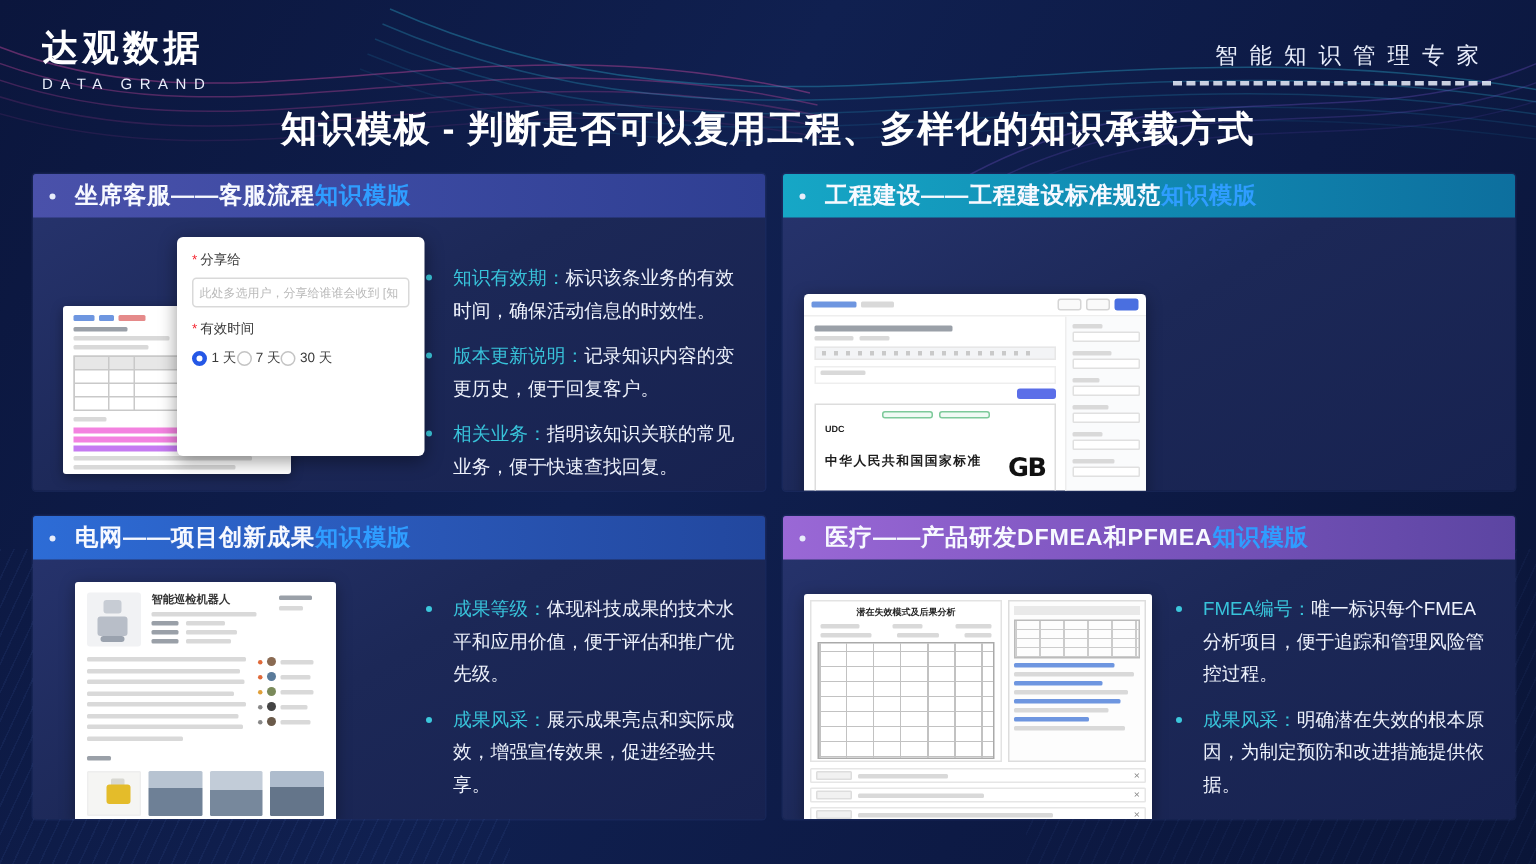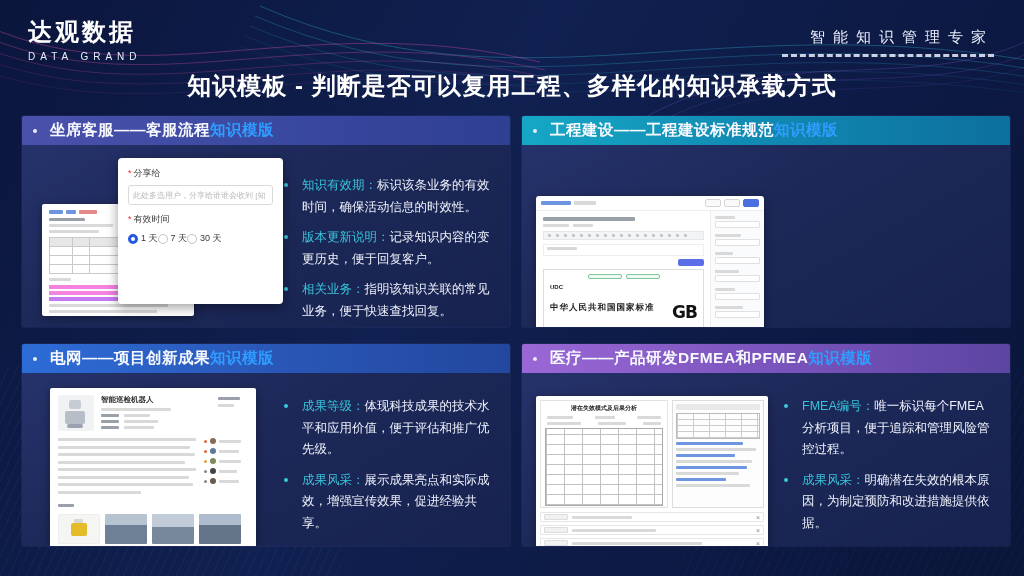--- a/index.html
+++ b/index.html
@@ -95,21 +95,21 @@
   .m2-badges { position:absolute; top:4px; left:50%; transform:translateX(-50%); display:flex; gap:4px; }
   .m2-badge { height:5px; width:34px; border:1px solid #7dc99a; border-radius:2px; background:#f0faf4; }
   .m2-mid { display:flex; justify-content:space-between; margin-top:9px; }
   .m2-title { font-size:8.5px; font-weight:bold; color:#1d1d1d; letter-spacing:1px; }
   .m2-gb { font-size:17px; font-weight:900; color:#111; letter-spacing:-1px; font-family:"DejaVu Sans",sans-serif; }
   .m2-side { flex:0 0 54px; background:#fafbfc; border-left:1px solid #eee; padding:5px 4px; }
   .m2-field { margin-bottom:6px; }
   .m2-fbox { border:1px solid #e0e0e0; background:#fff; height:7px; border-radius:1px; margin-top:2px; }
 
   
-  .m3 { width:206px; height:160px; margin:2px 0 0 14px; background:#fff; border-radius:2px;
+  .m3 { width:174px; height:160px; margin:2px 0 0 14px; background:#fff; border-radius:2px;
     padding:7px 8px; box-shadow:0 2px 10px rgba(0,0,0,.35); }
   .m3-top { display:flex; gap:7px; }
   .m3-img { width:36px; height:36px; background:#f1f2f4; border-radius:2px; position:relative; flex:0 0 auto; }
   .m3-img .head { position:absolute; left:11px; top:5px; width:12px; height:9px; background:#c7ccd4; border-radius:2px; }
   .m3-img .body { position:absolute; left:7px; top:16px; width:20px; height:13px; background:#b8bec8; border-radius:2px; }
   .m3-img .wheel { position:absolute; left:9px; top:29px; width:16px; height:4px; background:#9aa2ae; border-radius:2px; }
   .m3-info { flex:1; }
   .m3-title { font-size:7.5px; font-weight:bold; color:#333; margin-bottom:3px; }
   .m3-frow { display:flex; gap:5px; margin-top:3px; }
   .m3-right { flex:0 0 30px; padding-top:2px; }

